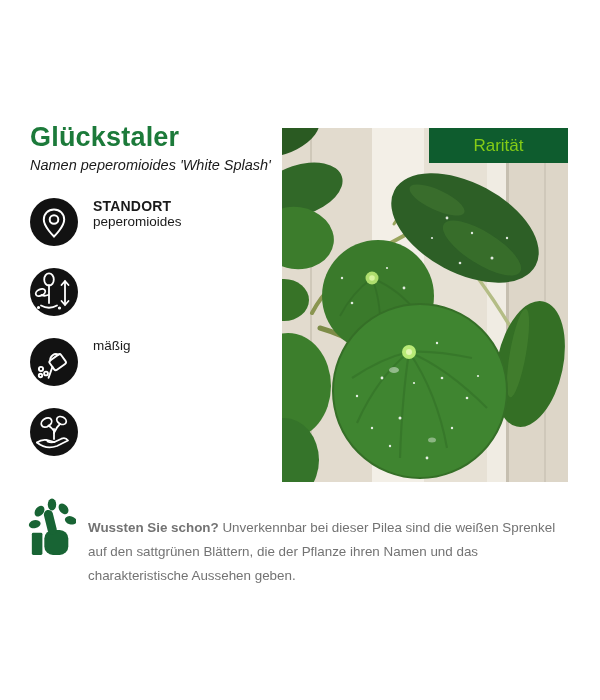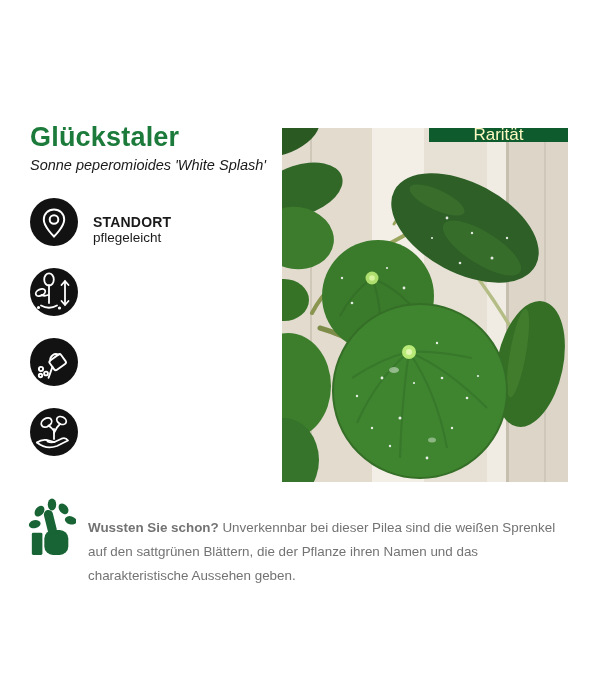--- a/index.html
+++ b/index.html
@@ -6,57 +6,57 @@
   .page{position:relative;width:600px;height:700px;background:#ffffff;
         font-family:Liberation Sans, sans-serif;overflow:hidden;}
 
   
   .title{position:absolute;left:30px;top:122px;font-size:27px;font-weight:bold;
          color:#1c7a3a;letter-spacing:.2px;}
   .subtitle{position:absolute;left:30px;top:157px;font-size:14.5px;font-style:italic;
             color:#1a1a1a;}
 
   
-  .info-row{position:absolute;left:30px;display:flex;align-items:flex-end;gap:15px;min-height:48px;}
+  .info-row{position:absolute;left:30px;display:flex;align-items:flex-start;gap:15px;min-height:48px;}
   .row-0{top:198px}.row-1{top:268px}.row-2{top:338px}.row-3{top:408px}
   .icon-circle{width:48px;height:48px;border-radius:50%;background:#121212;flex:0 0 48px;
                display:flex;align-items:center;justify-content:center;}
   .info-text{font-size:13.5px;line-height:16px;color:#1a1a1a;}
   .info-label{font-weight:bold;font-size:14px;display:block;letter-spacing:.2px;}
   .val{display:block;}
 
   
   .photo{position:absolute;left:282px;top:128px;width:286px;height:354px;overflow:hidden;}
-  .badge{position:absolute;top:0;left:147px;width:139px;height:14px;background:#0e5c2e;
-         color:#fef9c3;font-size:17px;display:flex;align-items:center;justify-content:center;}
+  .badge{position:absolute;top:0;left:147px;width:139px;height:35px;background:#0e5c2e;
+         color:#84cc16;font-size:17px;display:flex;align-items:center;justify-content:center;}
 
   
   .facts-icon{position:absolute;left:28px;top:497px;}
   .facts-text{position:absolute;left:88px;top:503px;width:488px;font-size:13.4px;
               line-height:24px;color:#737373;}
   .facts-text b{font-weight:bold;}
 </style>
 </head>
 <body>
 
 <div class="page">
 
   <div class="title">Glückstaler</div>
-  <div class="subtitle">Sonne peperomioides 'White Splash'</div>
+  <div class="subtitle">Namen peperomioides 'White Splash'</div>
 
   <div class="info-row row-0">
     <span class="icon-circle">
       <svg width="48" height="48" viewBox="0 0 48 48">
         <path d="M24 11.5c-5.9 0-10.2 4.4-10.2 10C13.8 28.8 24 38.5 24 38.5s10.2-9.7 10.2-17c0-5.6-4.3-10-10.2-10z" fill="none" stroke="#fff" stroke-width="2"></path>
         <circle cx="24" cy="21.5" r="4.3" fill="none" stroke="#fff" stroke-width="2"></circle>
       </svg>
     </span>
     <div class="info-text">
       <span class="info-label">STANDORT</span>
-      <span class="val">pflegeleicht</span>
+      <span class="val">peperomioides</span>
     </div>
   </div>
 
   <div class="info-row row-1">
     <span class="icon-circle">
       <svg width="48" height="48" viewBox="0 0 48 48">
         <g fill="none" stroke="#fff" stroke-width="1.8" stroke-linecap="round">
           <line x1="19" y1="35" x2="19" y2="17"></line>
           <ellipse cx="19" cy="11.5" rx="4.8" ry="6.2"></ellipse>
           <path d="M18 27 q-3.5 1.5 -6.5 0"></path>
@@ -81,20 +81,21 @@
             <path d="M23 19 a5.8 5.8 0 0 1 10 0"></path>
             <path d="M21 25.5 l-9.5 6.5"></path>
           </g>
           <circle cx="11" cy="31" r="2.1"></circle>
           <circle cx="16" cy="35.5" r="1.9"></circle>
           <circle cx="10.5" cy="37.5" r="1.7"></circle>
         </g>
       </svg>
     </span>
     <div class="info-text">
+      <span class="val">mäßig</span>
     </div>
   </div>
 
   <div class="info-row row-3">
     <span class="icon-circle">
       <svg width="48" height="48" viewBox="0 0 48 48">
         <g fill="none" stroke="#fff" stroke-width="1.8" stroke-linecap="round" stroke-linejoin="round">
           <line x1="24" y1="31" x2="24" y2="21"></line>
           <path d="M24 23 q-2.5 -3.5 -5.5 -5.5"></path>
           <ellipse cx="16.5" cy="14.5" rx="5.6" ry="4" transform="rotate(-32 16.5 14.5)"></ellipse>

